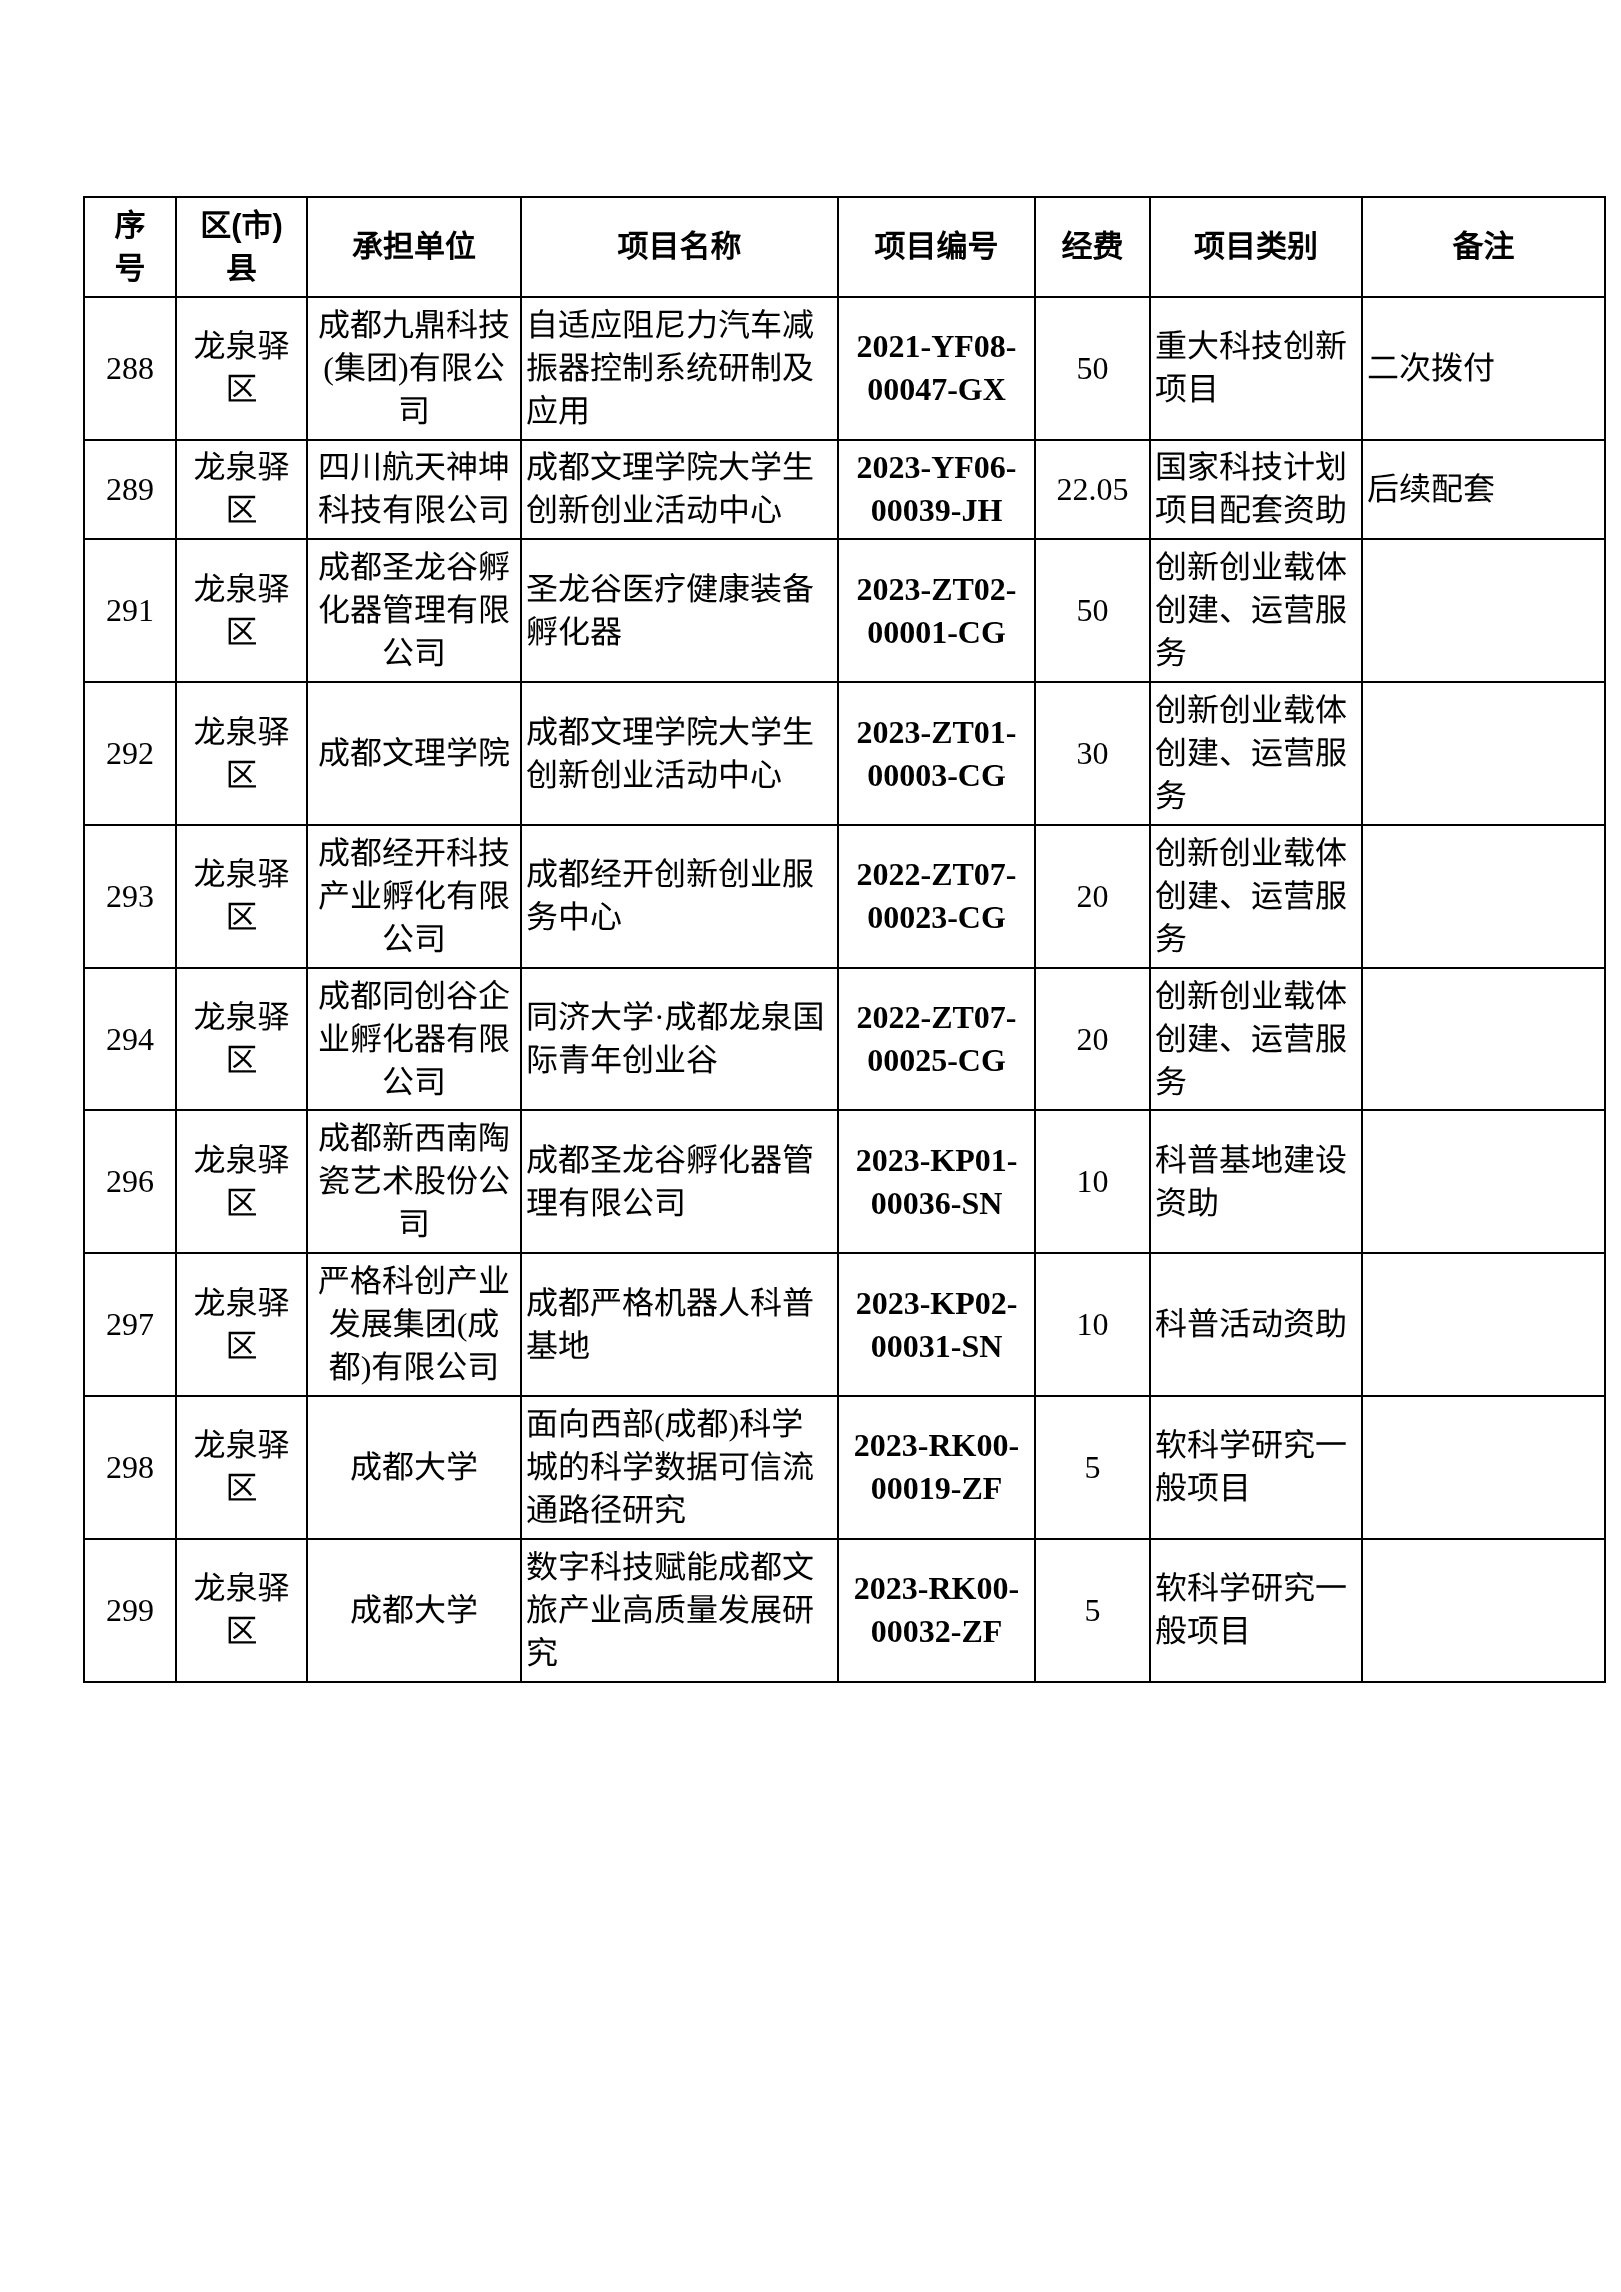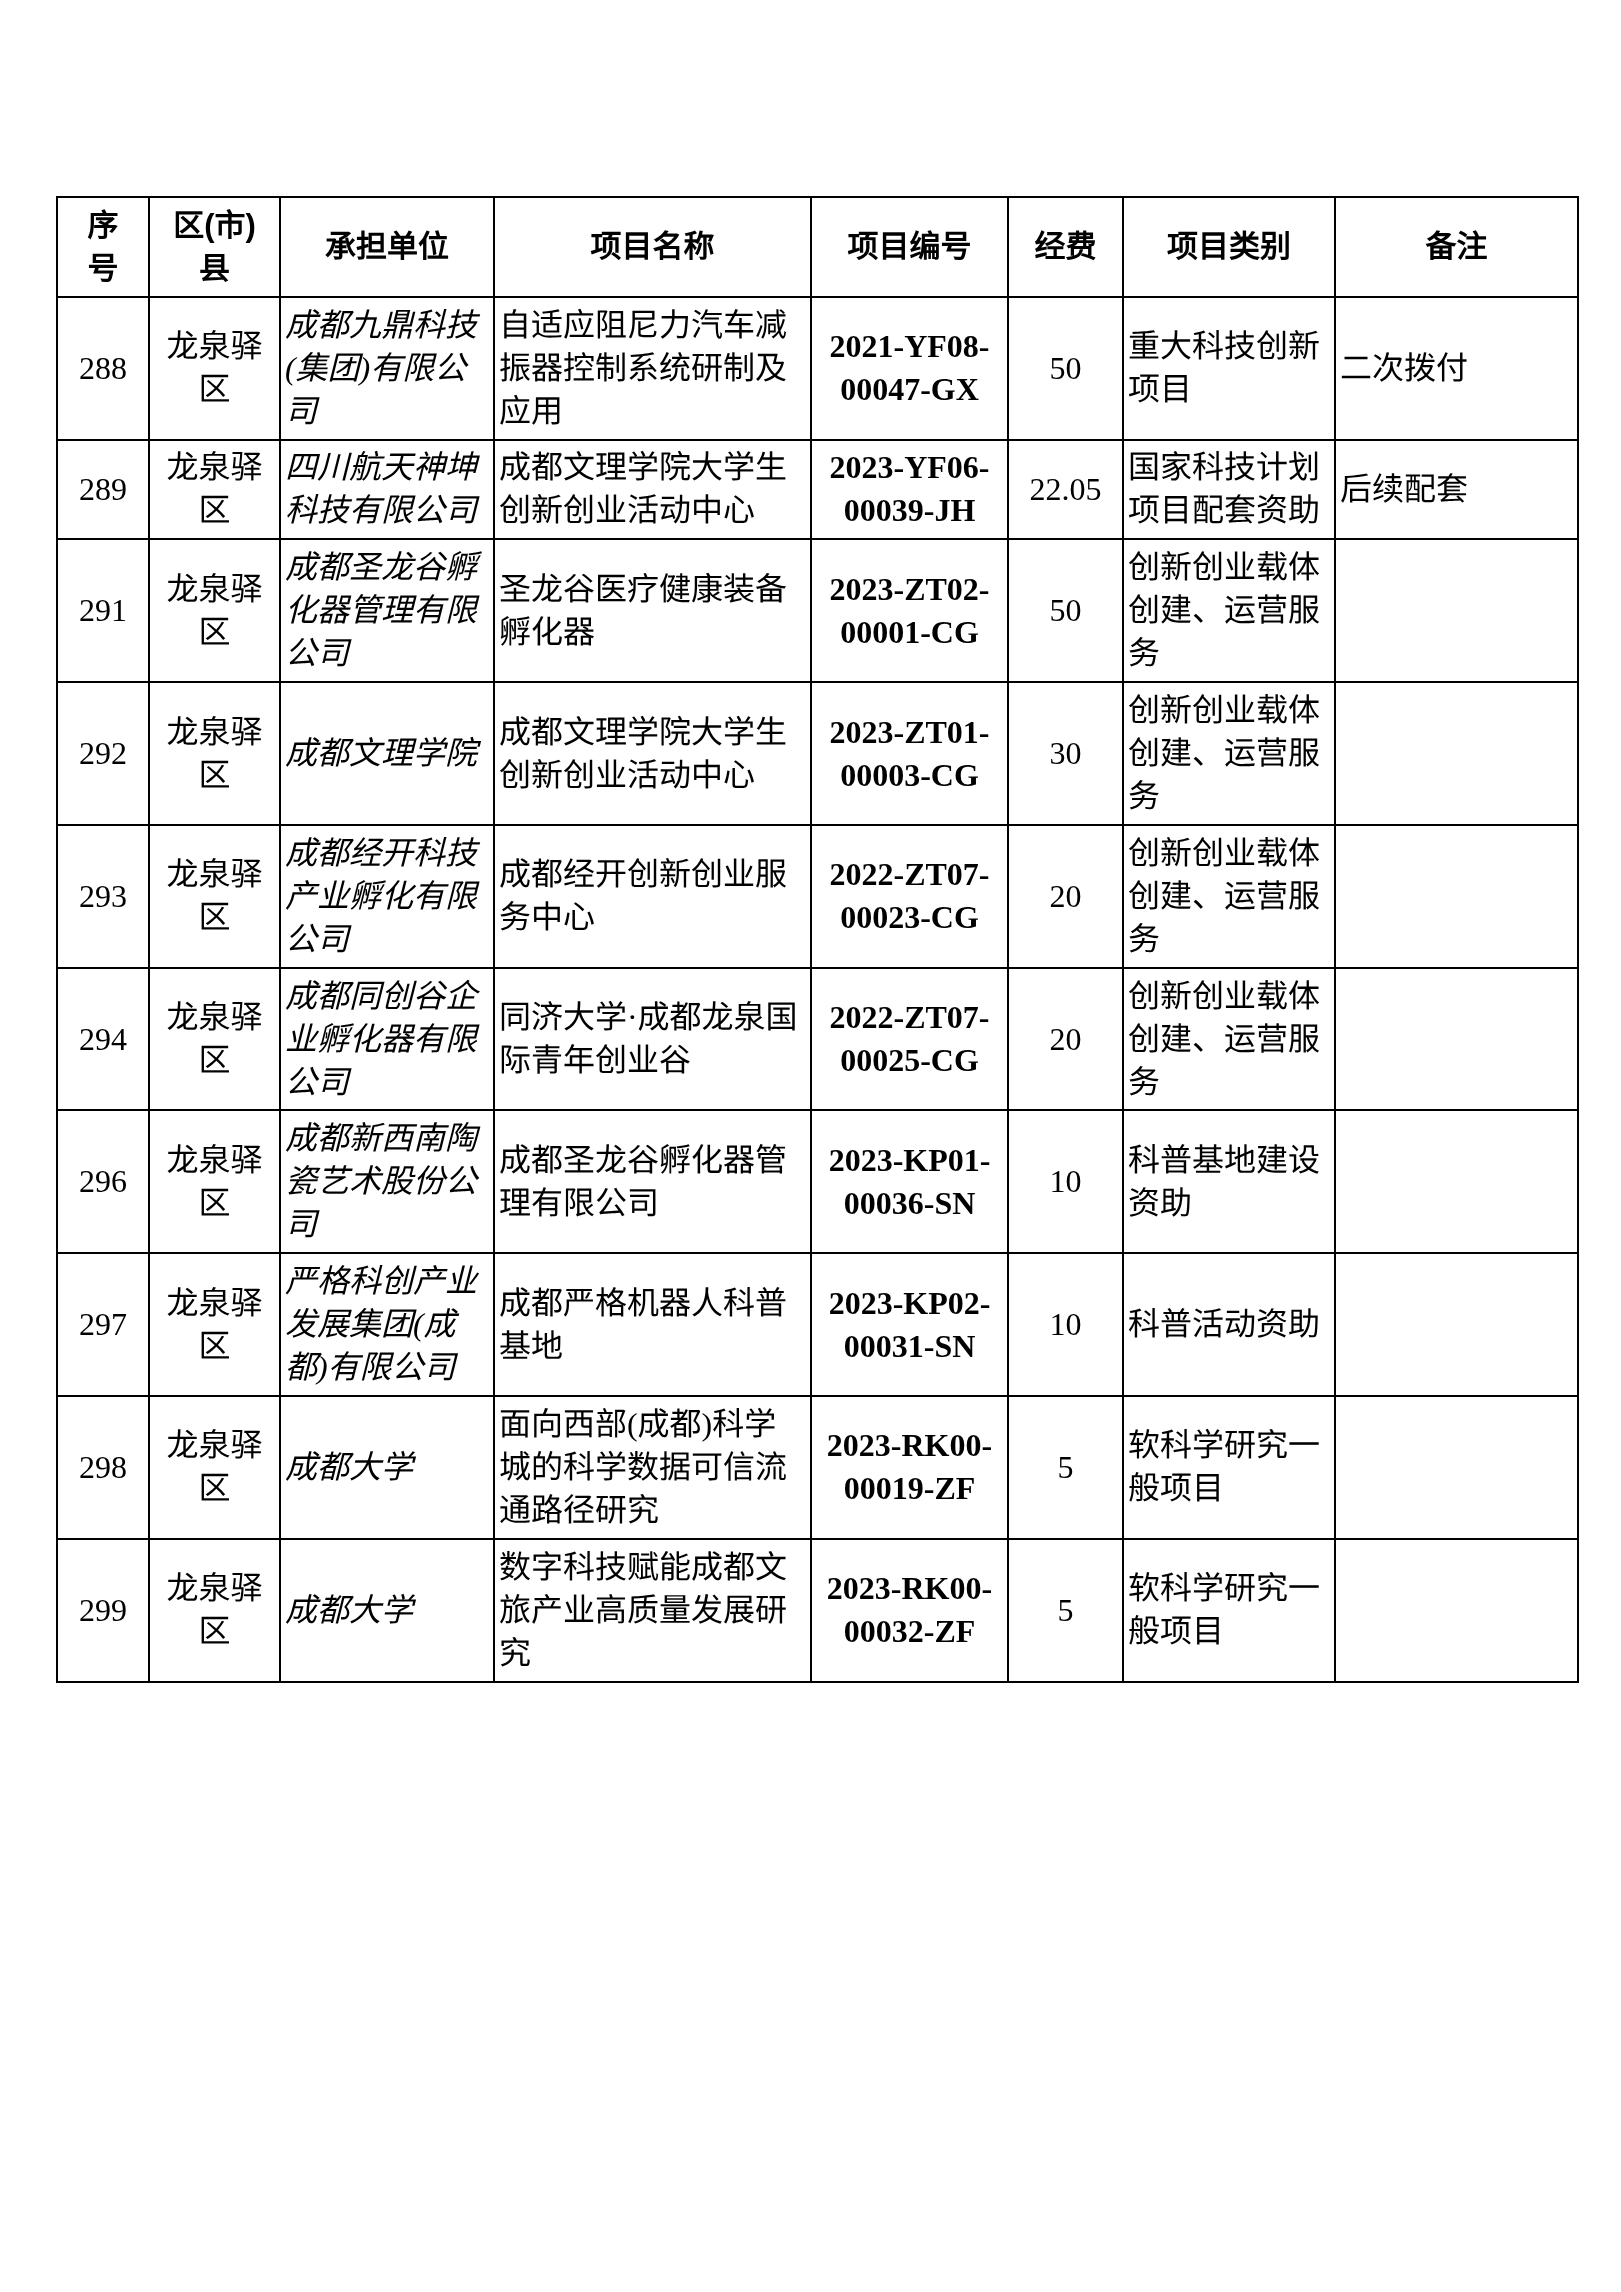--- a/index.html
+++ b/index.html
@@ -28,40 +28,40 @@
     color:#000;
   }
   table.grant-table th,
   table.grant-table td{
     border:2px solid #000;
     vertical-align:middle;
     padding:5.9px 3.9px;
     overflow:hidden;
     word-break:normal;
   }
-  table.grant-table{border:2.9px solid #000;}
+  table.grant-table{border:2.9px solid #000;margin-left:27px;}
   thead th{
     font-family:"Liberation Sans","DejaVu Sans",sans-serif;
     font-weight:bold;
     text-align:center;
     font-size:31px;
     padding:5.9px 0;
   }
   .th-text{display:inline-block;}
   th.col-no .th-text{width:39px;}
   th.col-district .th-text{width:98px;}
   
   td.col-no,td.col-district,td.col-funding,td.col-project_code{
     text-align:center;
     padding-left:0;
     padding-right:0;
   }
   td.col-district{padding-left:2px;padding-right:2px;}
   td.col-project_code{padding-left:5.9px;padding-right:5.9px;font-weight:bold;}
-  td.col-unit{text-align:left;padding-left:21.6px;padding-right:21.6px;font-style:italic;}
+  td.col-unit{text-align:center;padding-left:21.6px;padding-right:21.6px;}
   td.col-project_name{text-align:left;padding-left:24.5px;padding-right:24.5px;}
   td.col-category{text-align:left;padding-left:19.6px;padding-right:19.6px;}
   td.col-remark{text-align:left;padding-left:19.6px;padding-right:19.6px;}
 </style>
 </head>
 <body>
 
 <div class="page">
   <table class="grant-table">
     <colgroup>

